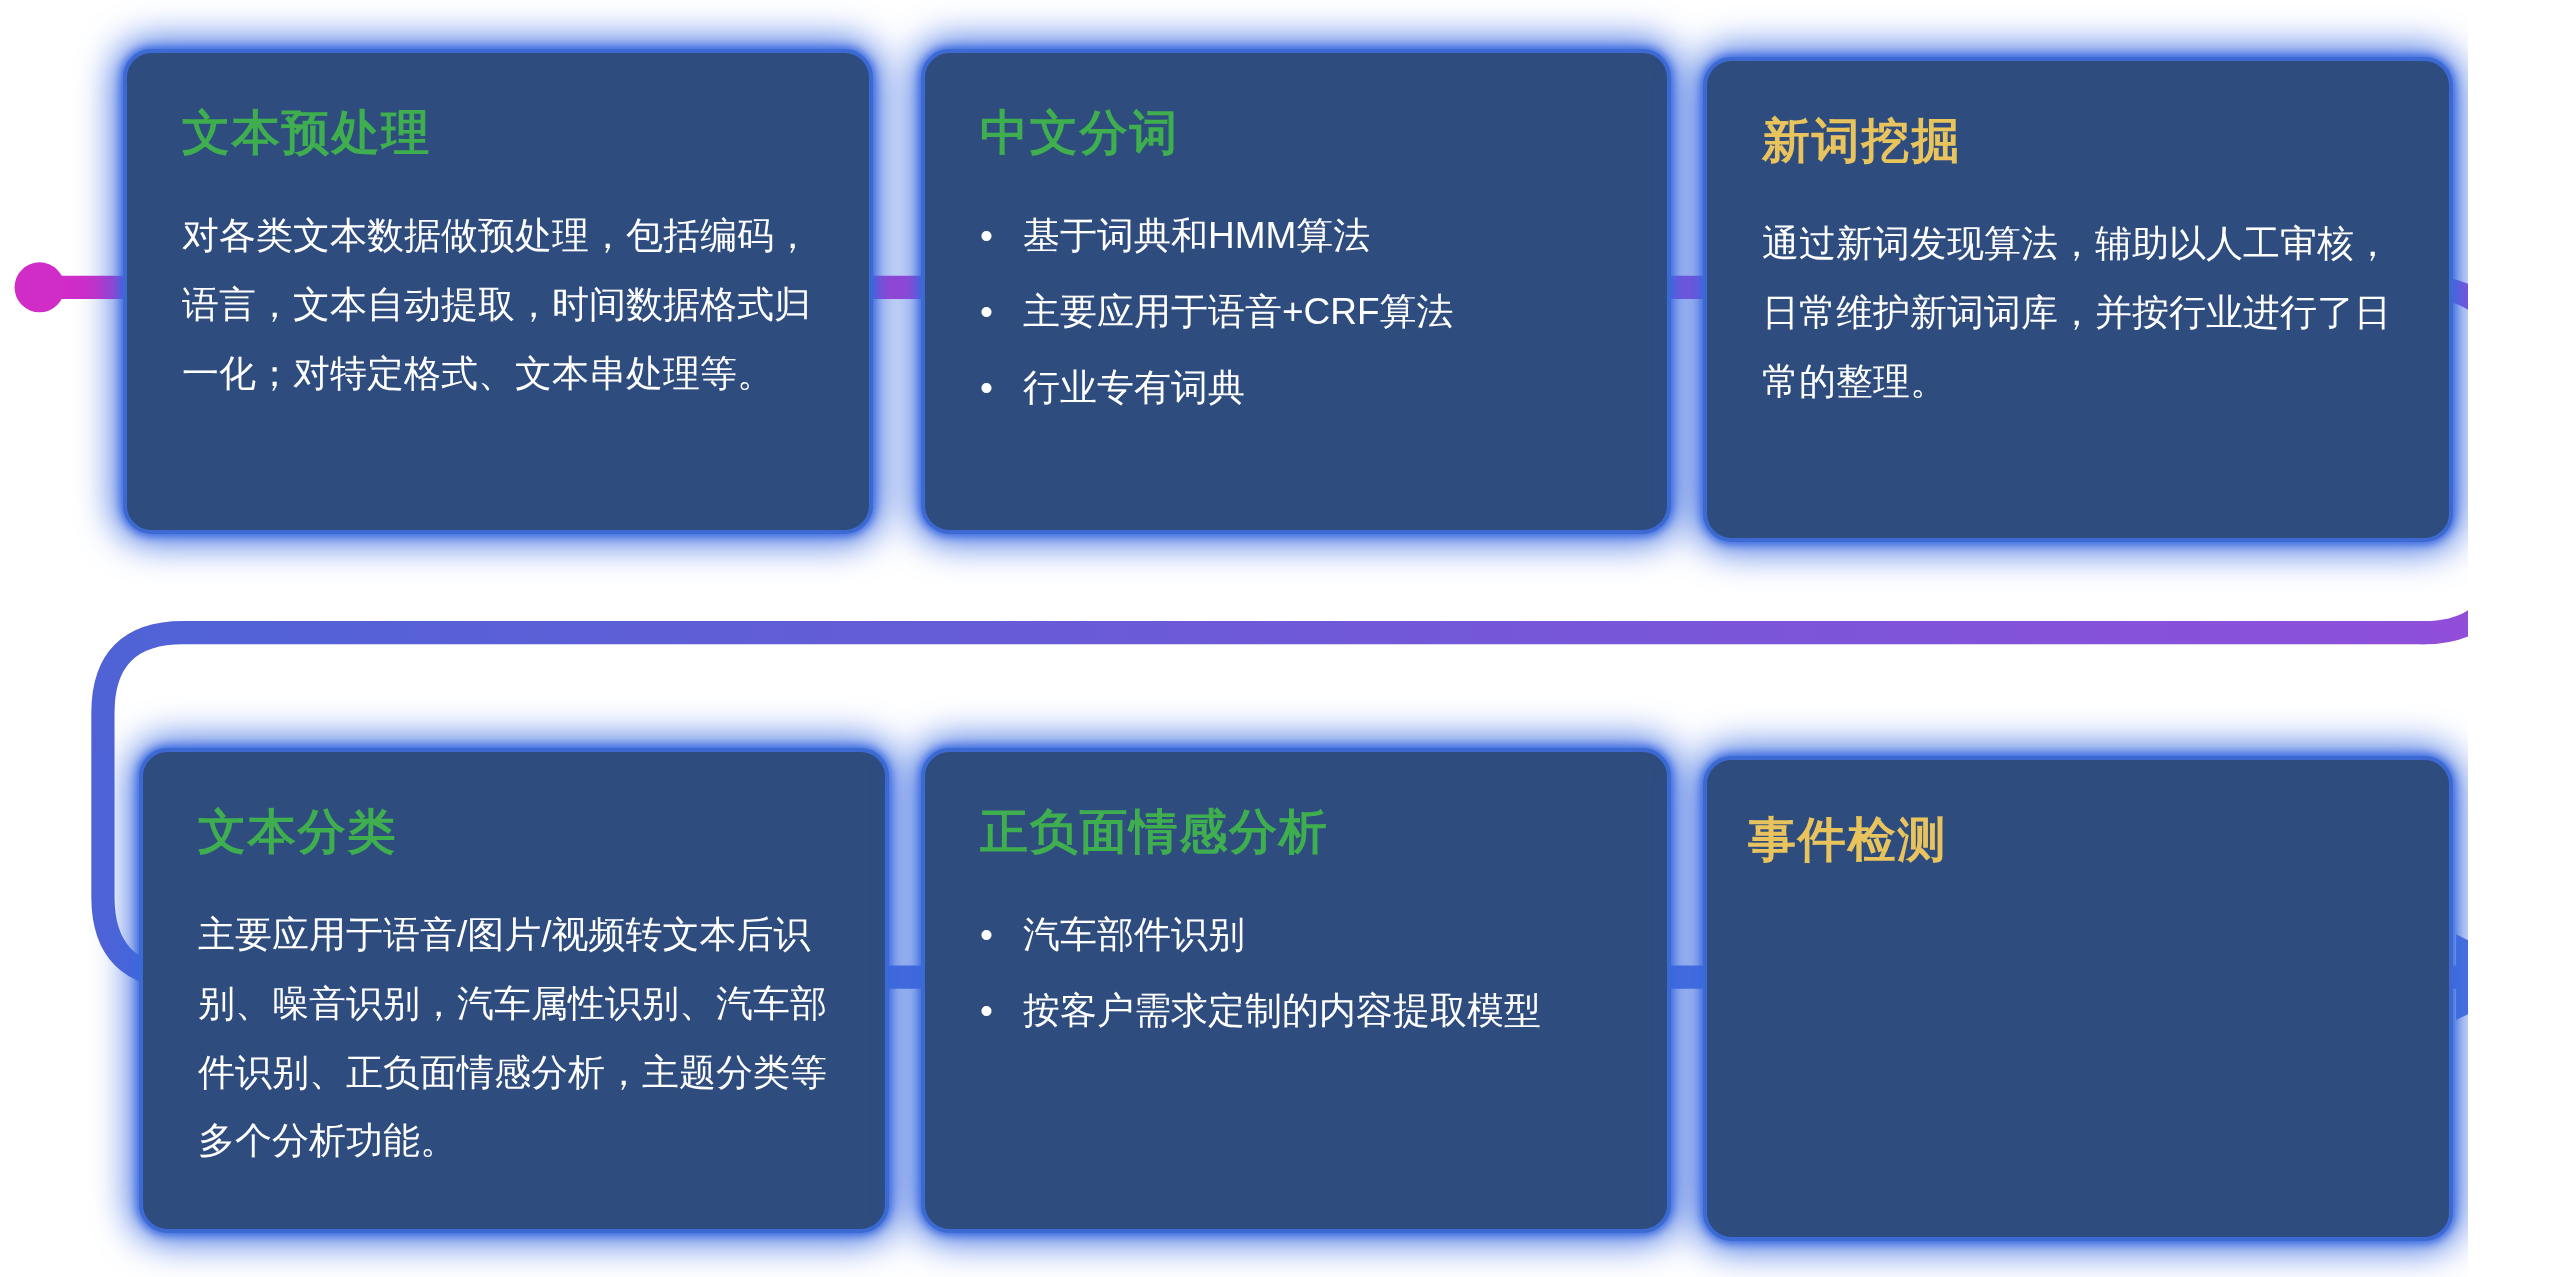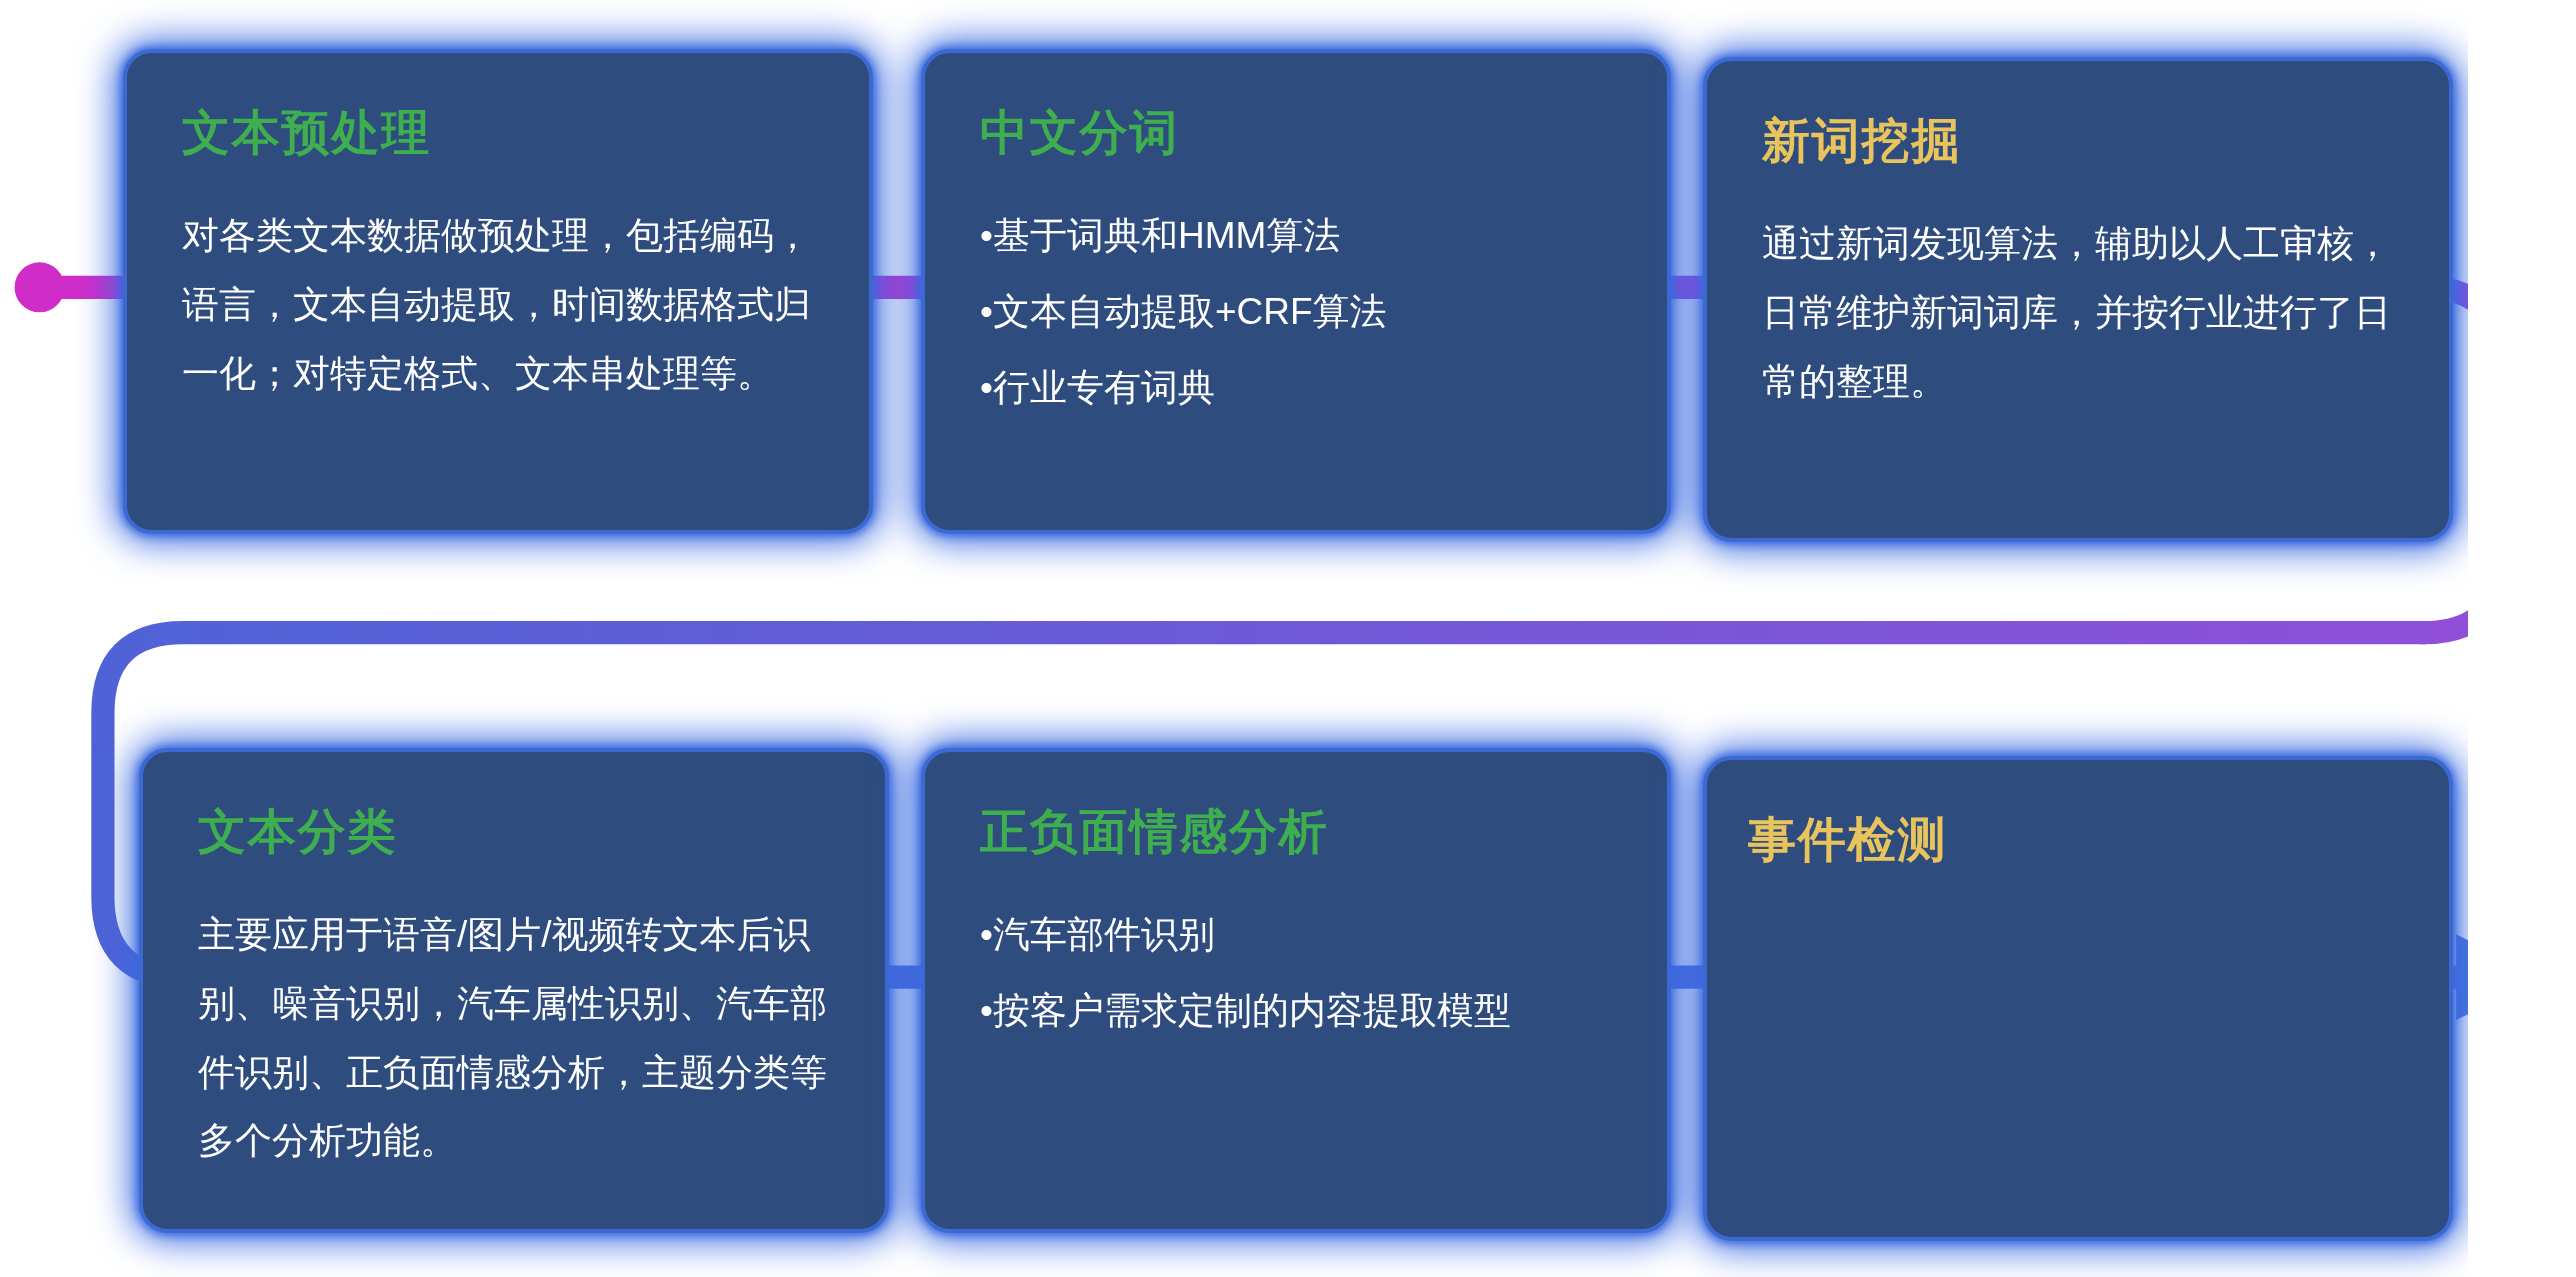--- a/index.html
+++ b/index.html
@@ -60,20 +60,21 @@
   }
   ul.bullets{
     list-style:none;
     margin:0;padding:0;
     font-size:37px;
     line-height:1.86;
     color:var(--body-text);
   }
   ul.bullets li{
     display:flex;
+    gap:30px;
     margin-bottom:7.1px;
   }
   ul.bullets .bullet-dot::before{content:"\2022";}
 </style>
 </head>
 <body>
 
 <div class="canvas">
 
   <svg class="flow-svg" width="2576" height="1277" viewBox="0 0 2886 1431">
@@ -106,21 +107,21 @@
 
   <div class="card" style="left:921px;top:49px;">
     <h2 class="card-title accent-green">中文分词</h2>
     <ul class="bullets">
       <li>
         <span class="bullet-dot"></span>
         <span>基于词典和HMM算法</span>
       </li>
       <li>
         <span class="bullet-dot"></span>
-        <span>文本自动提取+CRF算法</span>
+        <span>主要应用于语音+CRF算法</span>
       </li>
       <li>
         <span class="bullet-dot"></span>
         <span>行业专有词典</span>
       </li>
     </ul>
   </div>
 
   <div class="card" style="left:1703px;top:49px;margin-top:8px;">
     <h2 class="card-title accent-yellow">新词挖掘</h2>

